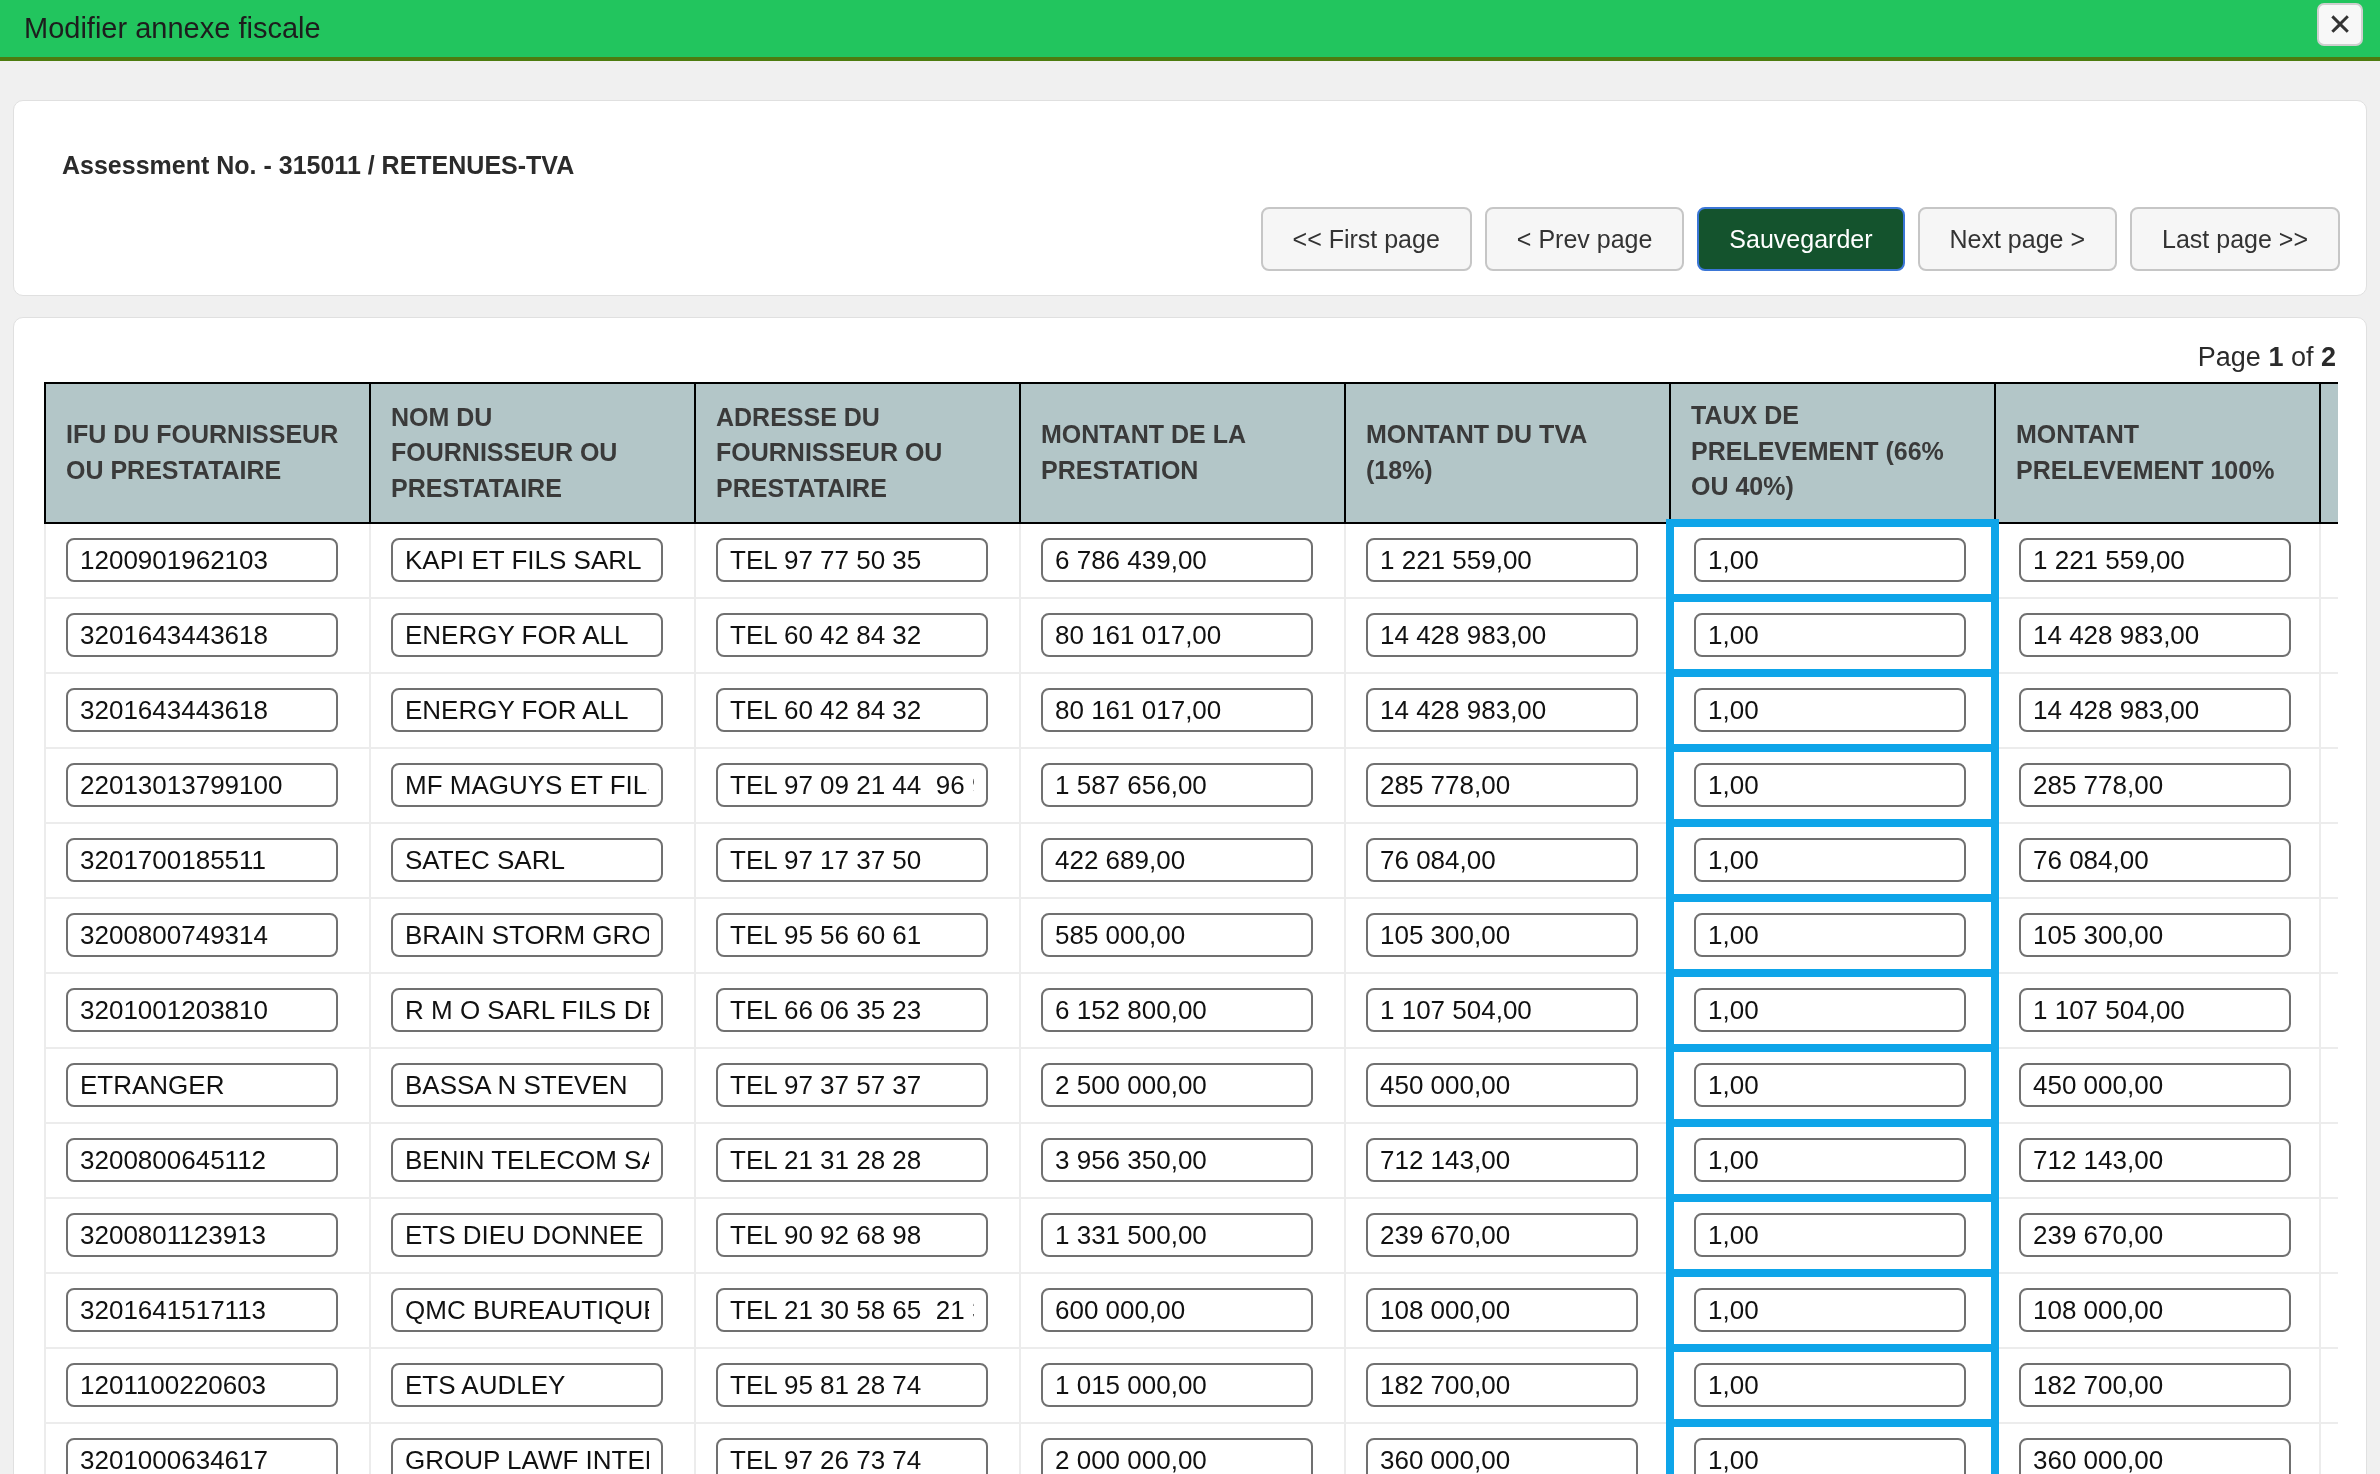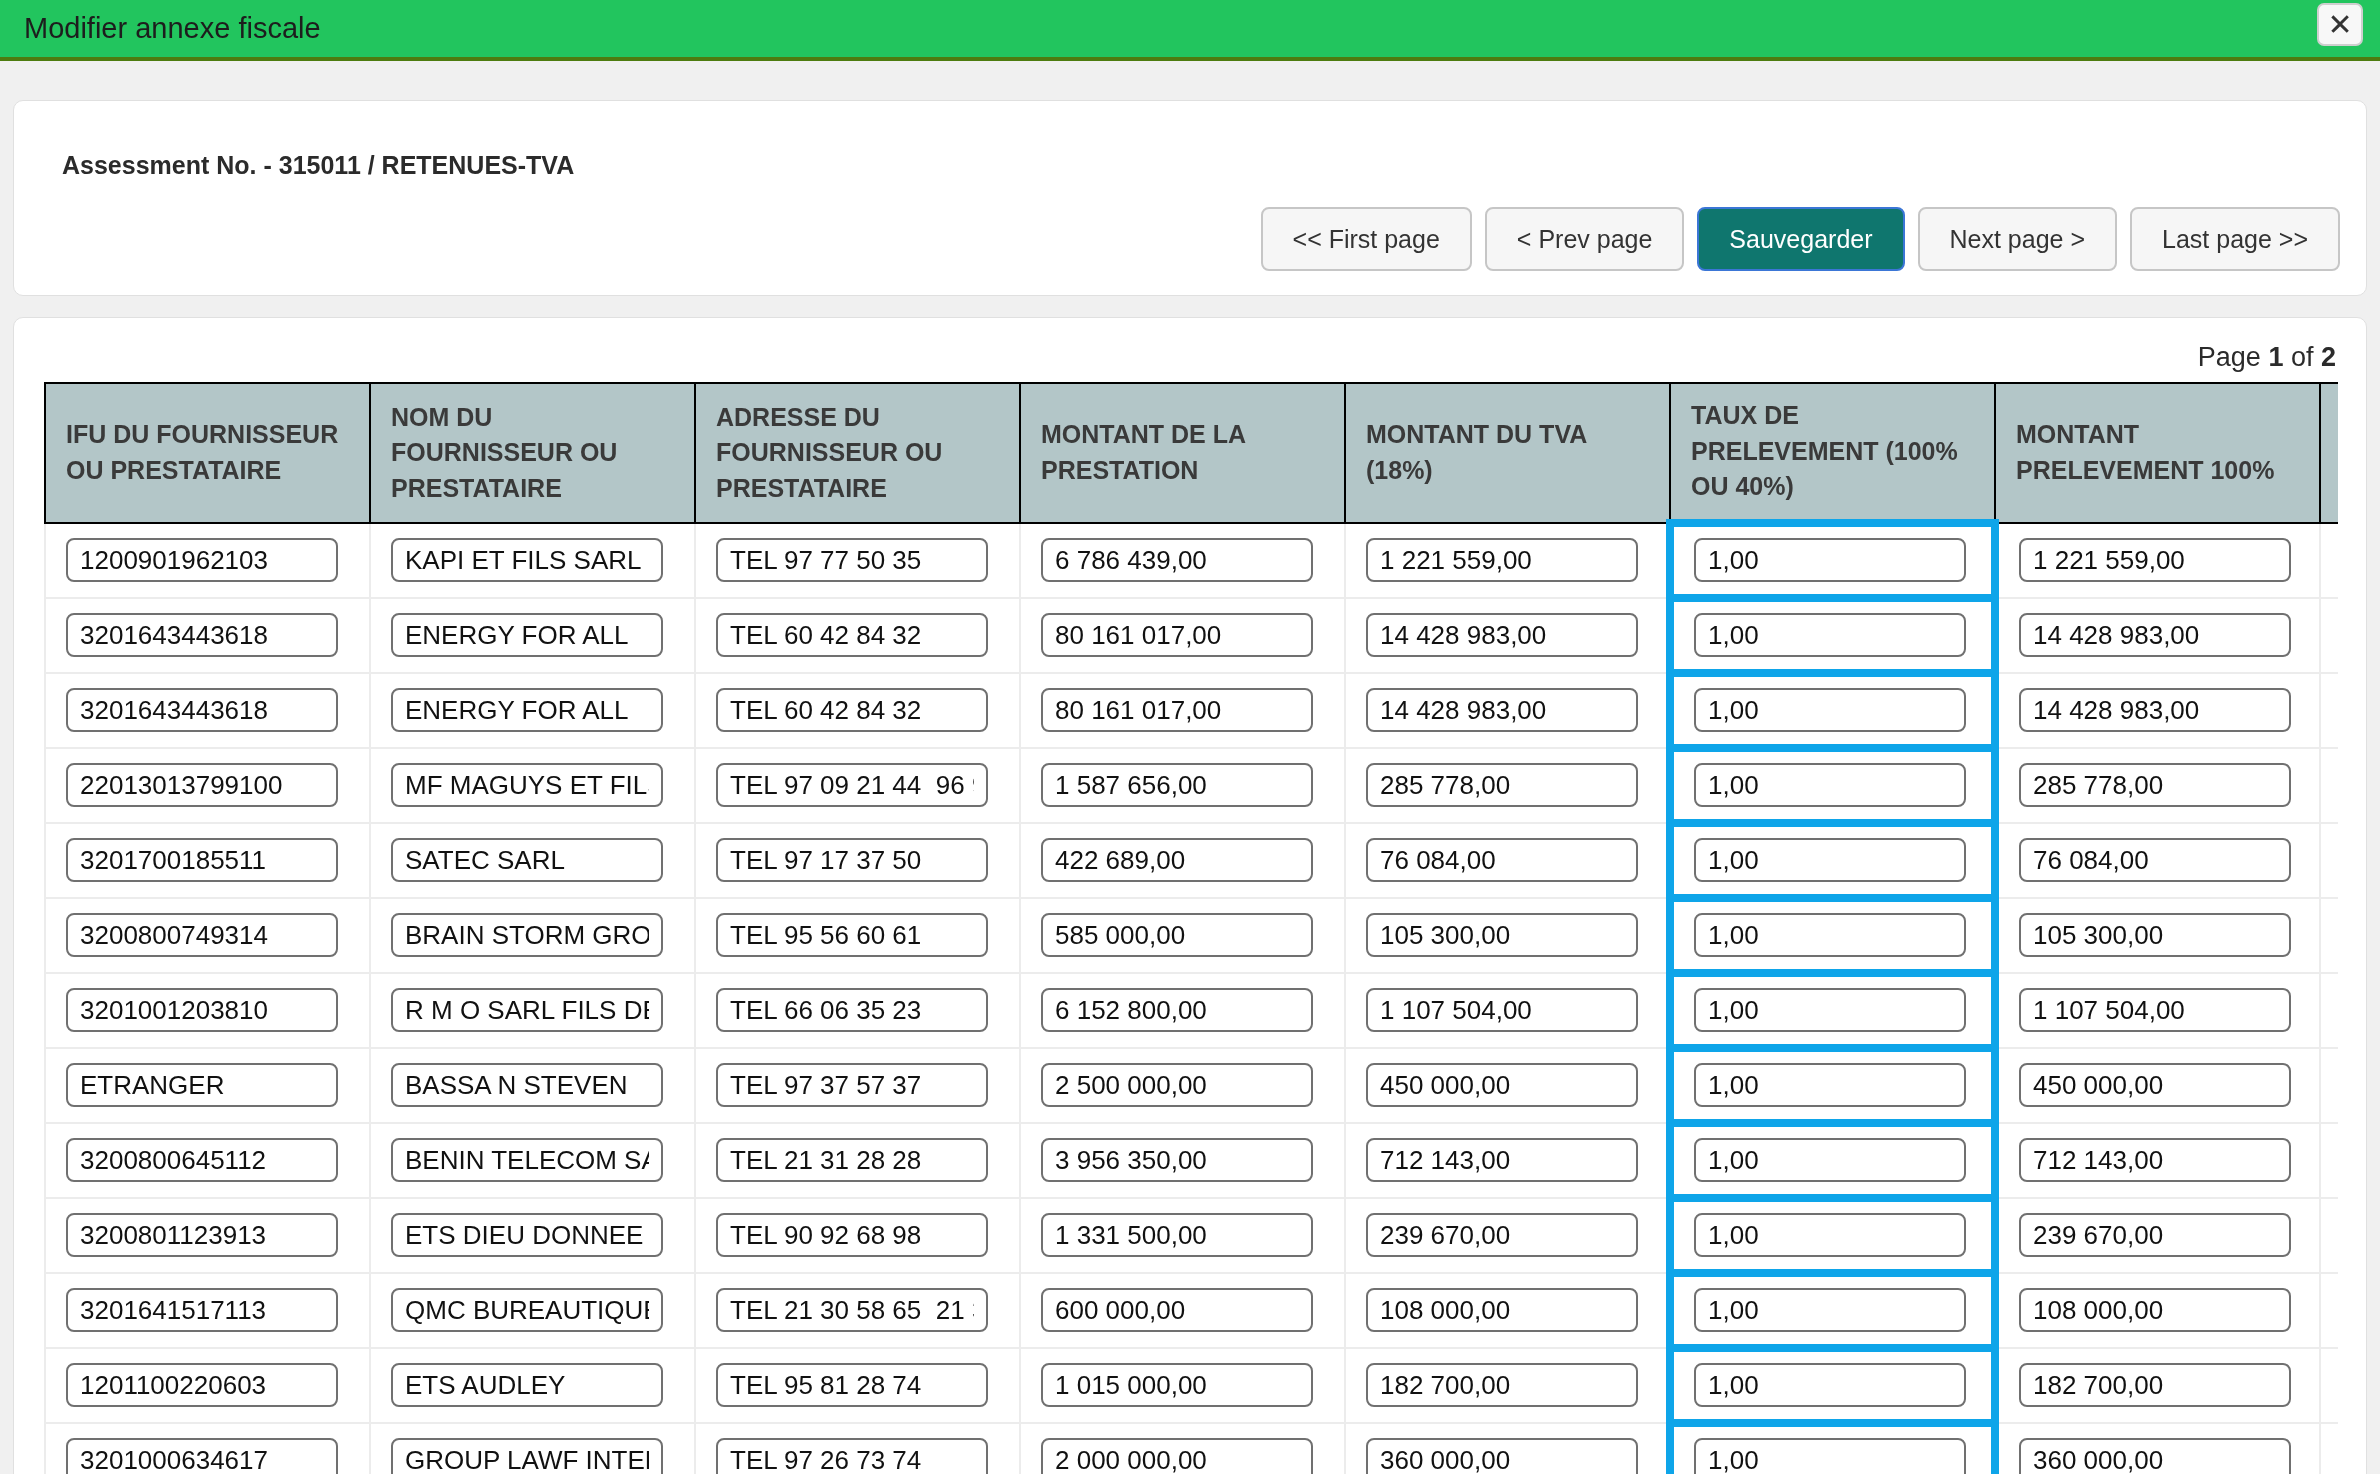--- a/index.html
+++ b/index.html
@@ -41,21 +41,21 @@
     position:absolute;right:26px;top:106px;
     display:flex;gap:13px;
   }
   .btn{
     height:64px;padding:0 30px;
     background:#f6f6f6;border:2px solid #c6c6c6;border-radius:8px;
     font-size:25px;color:#333;cursor:pointer;
     font-family:"Liberation Sans",sans-serif;white-space:nowrap;
   }
   .btn.primary{
-    background:#0f766e;border-color:#3b76d6;color:#ffffff;
+    background:#14532d;border-color:#3b76d6;color:#ffffff;
   }
   
   .pageinfo{
     text-align:right;font-size:27px;color:#2b2b2b;
     height:50px;line-height:50px;
   }
   .pageinfo b{font-weight:bold;}
   
   .tablewrap{
     width:2294px;overflow:hidden;
@@ -122,21 +122,21 @@
           <col class="c">
           <col class="cx">
         </colgroup>
       <thead>
           <tr id="header-row">
             <th>IFU DU FOURNISSEUR OU PRESTATAIRE</th>
             <th>NOM DU FOURNISSEUR OU PRESTATAIRE</th>
             <th>ADRESSE DU FOURNISSEUR OU PRESTATAIRE</th>
             <th>MONTANT DE LA PRESTATION</th>
             <th>MONTANT DU TVA (18%)</th>
-            <th>TAUX DE PRELEVEMENT (100% OU 40%)</th>
+            <th>TAUX DE PRELEVEMENT (66% OU 40%)</th>
             <th>MONTANT PRELEVEMENT 100%</th>
             <th></th>
           </tr>
         </thead>
       <tbody id="rows">
           <tr>
             <td>
               <input type="text" value="1200901962103" style="">
             </td>
             <td>

